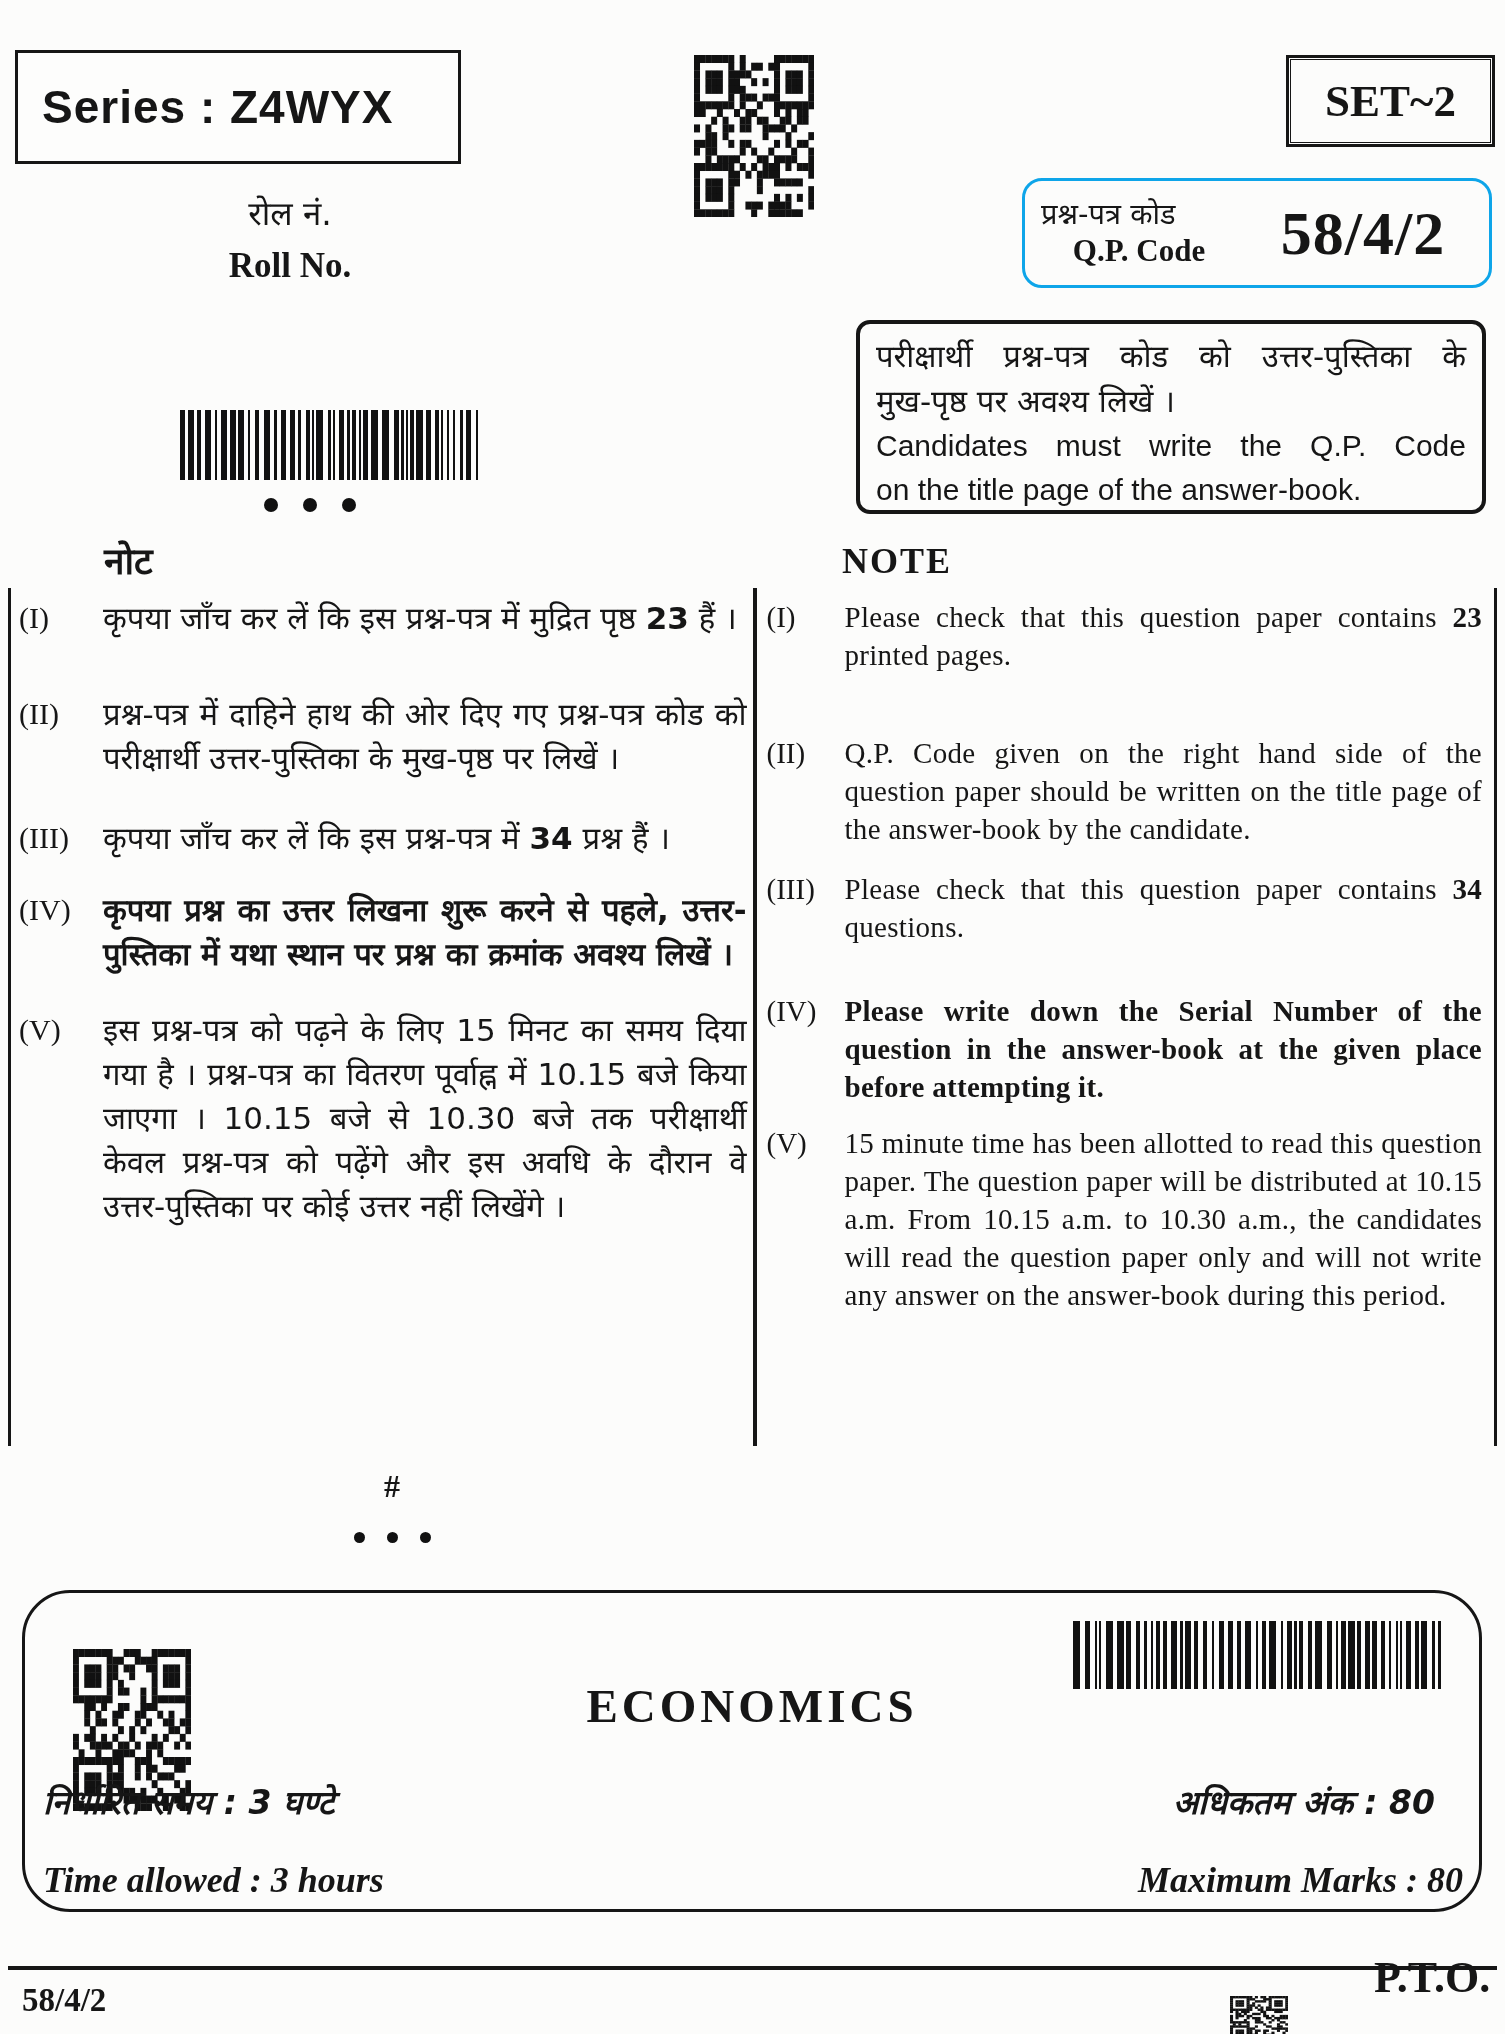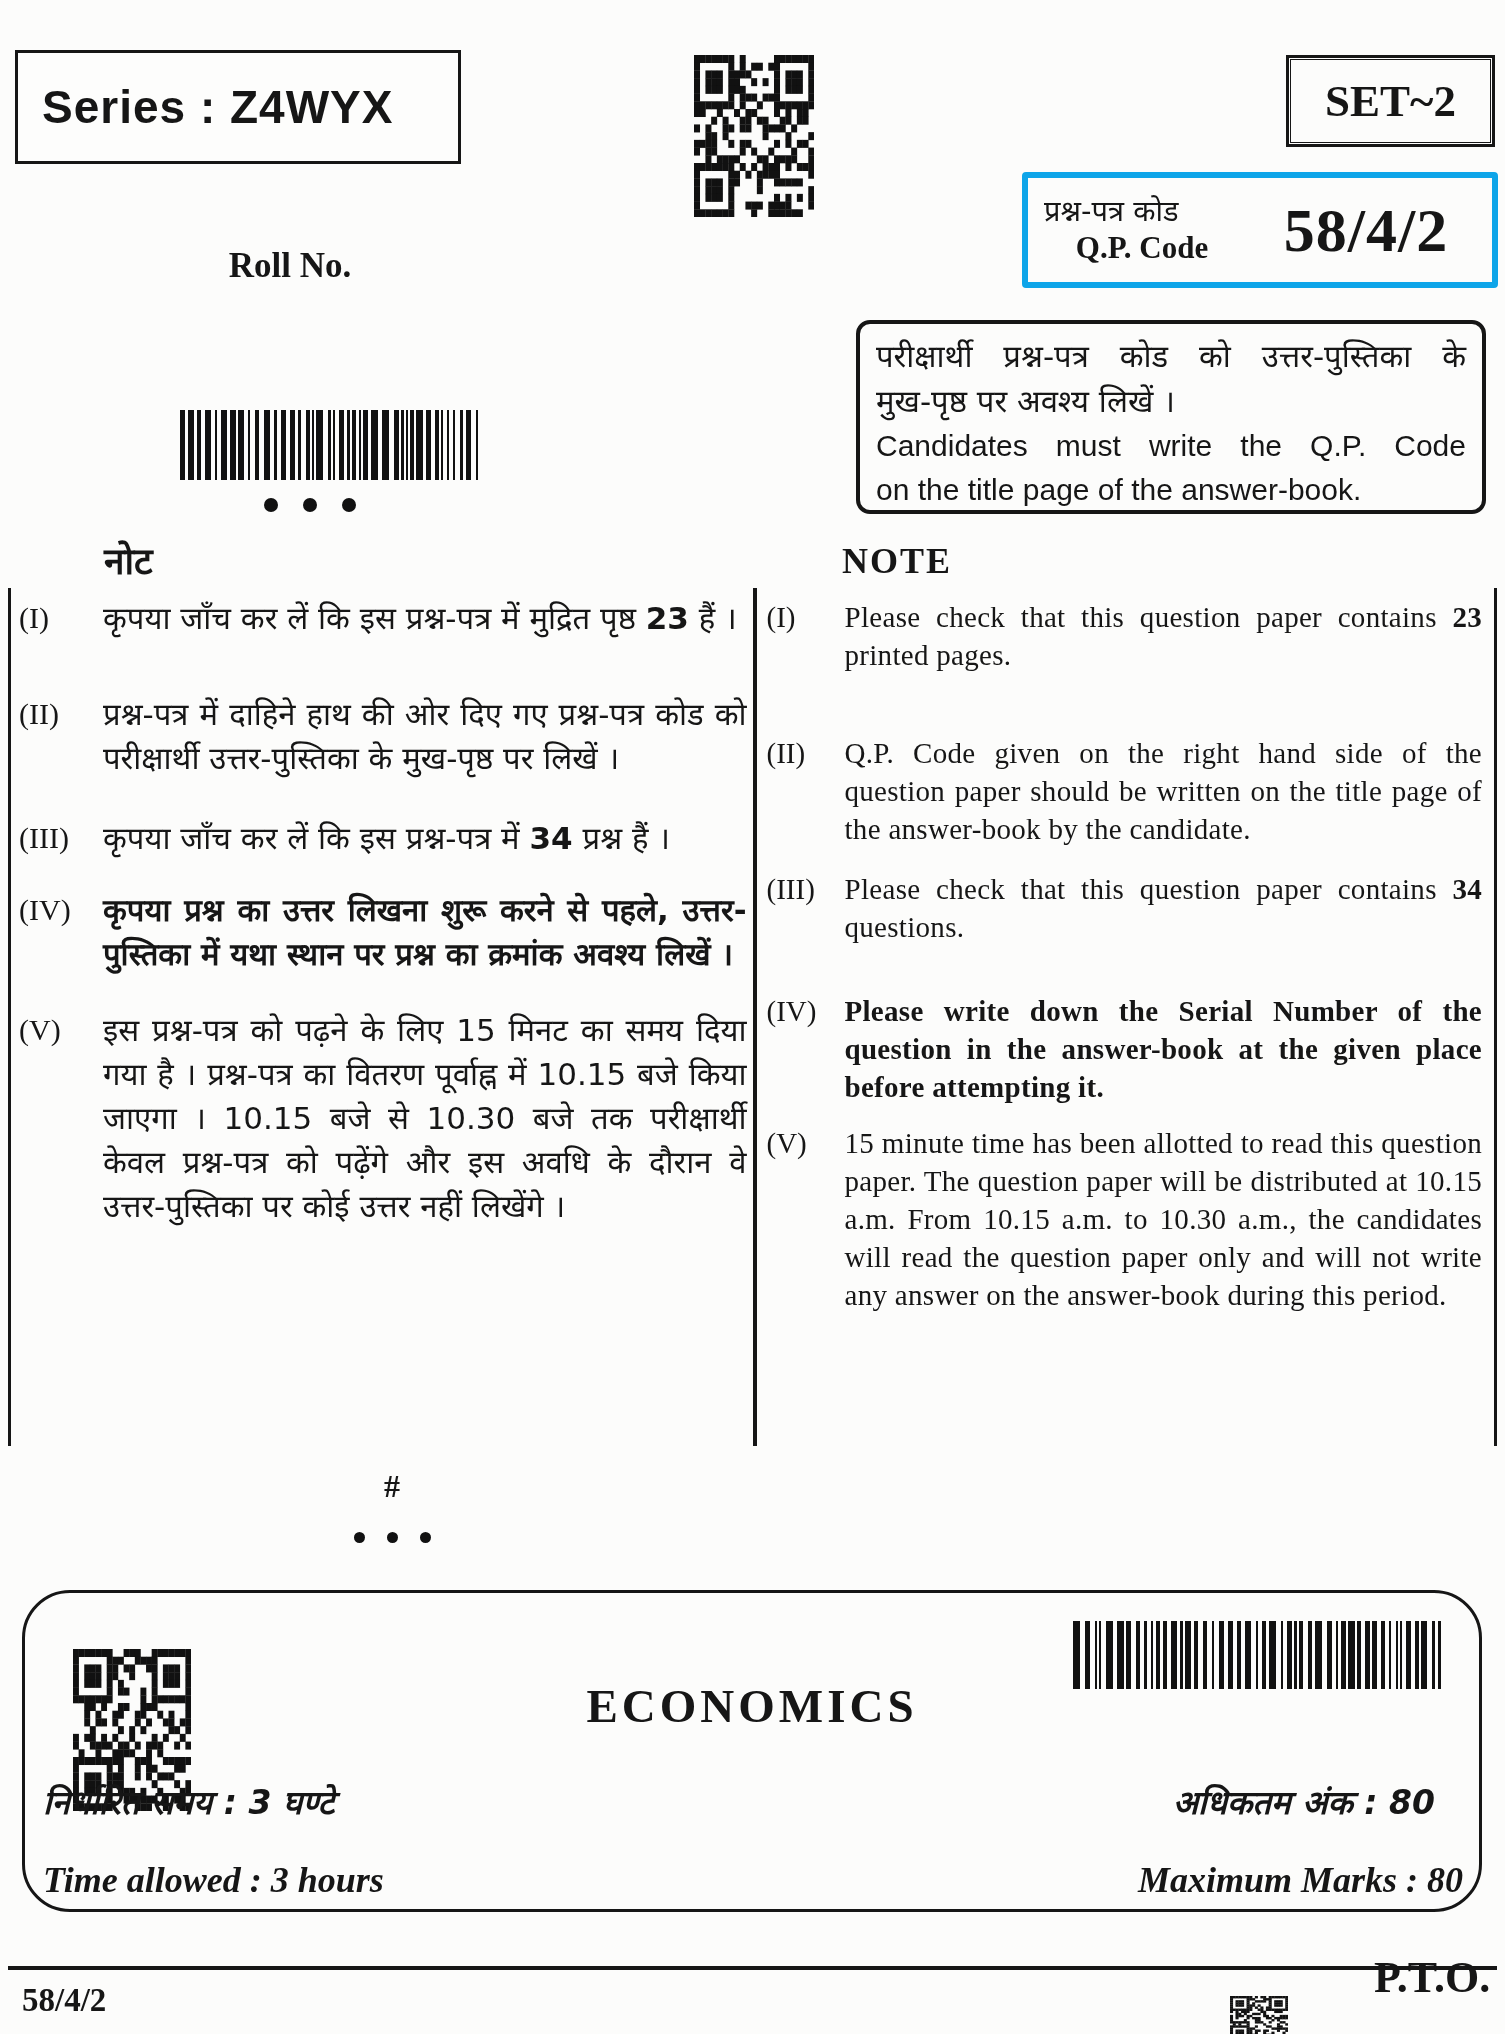--- a/index.html
+++ b/index.html
@@ -18,22 +18,22 @@
   .series-box{left:15px;top:50px;width:440px;height:108px;border:3px solid #161616;
     display:flex;align-items:center;background:#fdfdfc;}
   .series-box span{font-weight:bold;font-size:46px;padding-left:24px;letter-spacing:1px;}
   .set-box{left:1286px;top:55px;width:203px;height:86px;border:3px solid #161616;
     box-shadow:inset 0 0 0 1px #fdfdfc, inset 0 0 0 2px #161616;
     display:flex;align-items:center;justify-content:center;}
   .set-box span{font-weight:bold;font-size:45px;}
   .roll-hi{left:100px;top:190px;width:380px;text-align:center;font-size:33px;}
   .roll-en{left:100px;top:246px;width:380px;text-align:center;font-size:35px;font-weight:bold;}
 
-  .qp-box{left:1022px;top:172px;width:464px;height:104px;border:6px solid #0ea5e9;
-    border-radius:4px;display:flex;align-items:center;}
+  .qp-box{left:1022px;top:178px;width:464px;height:104px;border:3px solid #0ea5e9;
+    border-radius:20px;display:flex;align-items:center;}
   .qp-labels{padding-left:16px;width:196px;line-height:1.25;}
   .qp-label-hi{font-size:29px;}
   .qp-label-en{font-size:31px;font-weight:bold;text-align:center;}
   .qp-value{flex:1;text-align:center;font-size:62px;font-weight:bold;letter-spacing:1px;}
 
   .cand-box{left:856px;top:320px;width:630px;height:194px;border:4px solid #161616;
     border-radius:14px;padding:10px 16px 0 16px;box-sizing:border-box;}
   .cand-line{display:block;text-align:justify;}
   .cand-line.hi-line{font-size:31px;line-height:45px;}
   .cand-line.en-line{font-size:30px;line-height:44px;}
@@ -337,20 +337,21 @@
         <rect x="85.71" y="154.29" width="6.01" height="8.01"></rect>
         <rect x="91.43" y="154.29" width="6.01" height="8.01"></rect>
         <rect x="97.14" y="154.29" width="6.01" height="8.01"></rect>
         <rect x="102.86" y="154.29" width="6.01" height="8.01"></rect>
       </svg></div>
 
   <div class="abs set-box serif">
     <span>SET~2</span>
   </div>
 
+  <div class="abs roll-hi hi">रोल नं.</div>
   <div class="abs roll-en serif">Roll No.</div>
 
   <div class="abs qp-box">
     <div class="qp-labels">
       <div class="qp-label-hi hi">प्रश्न-पत्र कोड</div>
       <div class="qp-label-en serif">Q.P. Code</div>
     </div>
     <div class="qp-value serif">58/4/2</div>
   </div>
 

